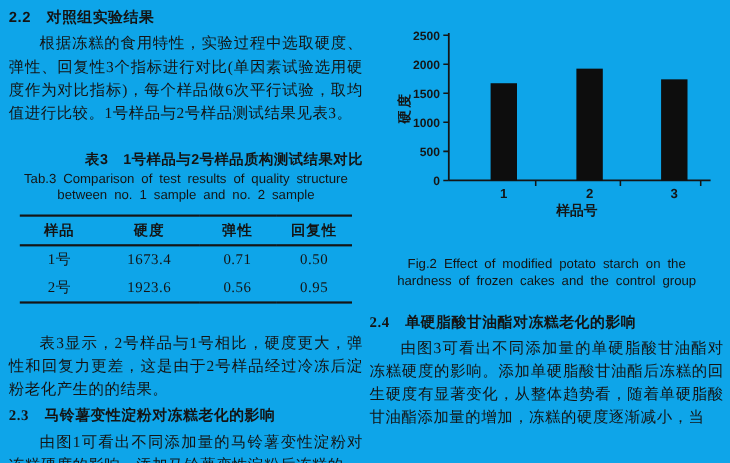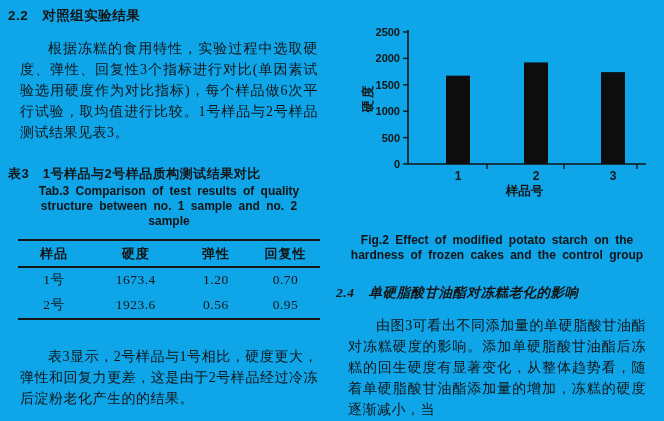--- a/index.html
+++ b/index.html
@@ -10,31 +10,31 @@
   }
   .col{position:absolute;top:6px;}
   .col-left{left:8px;width:322px;}
   .col-right{left:336px;width:322px;}
 
   .sec-heading{
     font-size:13.5px;font-weight:bold;line-height:20px;
     font-family:"Liberation Sans","DejaVu Sans",sans-serif;
     margin:0 0 4px 0;letter-spacing:.5px;
   }
-  .sec-heading.kai{font-style:italic;font-family:"Liberation Serif","DejaVu Serif",serif;}
+  .sec-heading.kai{font-family:"Liberation Serif","DejaVu Serif",serif;}
   .body-para{
-    margin:12px;font-size:14px;line-height:21px;text-align:justify;
+    margin:0;font-size:14px;line-height:21px;text-align:justify;
     text-indent:2em;letter-spacing:.5px;
   }
   .caption-zh{
-    text-align:left;font-weight:bold;font-size:13px;line-height:17px;
+    text-align:right;font-weight:bold;font-size:13px;line-height:17px;
     font-family:"Liberation Sans","DejaVu Sans",sans-serif;letter-spacing:.5px;
   }
   .caption-en{
-    text-align:center;font-weight:bold;font-size:12px;line-height:15px;
+    text-align:center;font-weight:normal;font-size:12px;line-height:15px;
     font-family:"Liberation Sans","DejaVu Sans",sans-serif;
     word-spacing:3px;margin:2px auto 0 auto;max-width:300px;
   }
   .tbl-caption-zh{margin-top:22px;}
   .fig-caption-zh{margin-top:14px;}
 
   table.data-table{
     width:94%;margin:10px auto 0 auto;border-collapse:collapse;
     border-top:2.2px solid #151515;border-bottom:2.2px solid #151515;
   }
@@ -73,33 +73,34 @@
             <th>样品</th>
             <th>硬度</th>
             <th>弹性</th>
             <th>回复性</th>
           </tr>
         </thead>
       <tbody id="table3-body">
           <tr>
             <td>1号</td>
             <td>1673.4</td>
-            <td>1.20</td>
-            <td>0.70</td>
+            <td>0.71</td>
+            <td>0.50</td>
           </tr>
           <tr>
             <td>2号</td>
             <td>1923.6</td>
             <td>0.56</td>
             <td>0.95</td>
           </tr>
         </tbody>
     </table>
 
     <p class="body-para after-table">表3显示，2号样品与1号相比，硬度更大，弹性和回复力更差，这是由于2号样品经过冷冻后淀粉老化产生的的结果。</p>
+    <div class="sec-heading kai" style="margin-top:3px;">2.3　马铃薯变性淀粉对冻糕老化的影响</div>
     <p class="body-para">由图1可看出不同添加量的马铃薯变性淀粉对冻糕硬度的影响。添加马铃薯变性淀粉后冻糕的</p>
   </div>
 
   <div class="col col-right">
     <svg id="chart-svg" width="322" height="182" viewBox="0 0 322 182">
         <line x1="72" y1="12" x2="72" y2="146" stroke="#151515" stroke-width="1.6"></line>
         <line x1="72" y1="146" x2="310" y2="146" stroke="#151515" stroke-width="1.6"></line>
         <line x1="67" y1="146" x2="72" y2="146" stroke="#151515" stroke-width="1.4"></line>
         <text x="64" y="150" text-anchor="end" font-size="11" font-weight="bold" fill="#151515" font-family="&quot;Liberation Sans&quot;,&quot;DejaVu Sans&quot;,sans-serif">0</text>
         <line x1="67" y1="119.6" x2="72" y2="119.6" stroke="#151515" stroke-width="1.4"></line>

